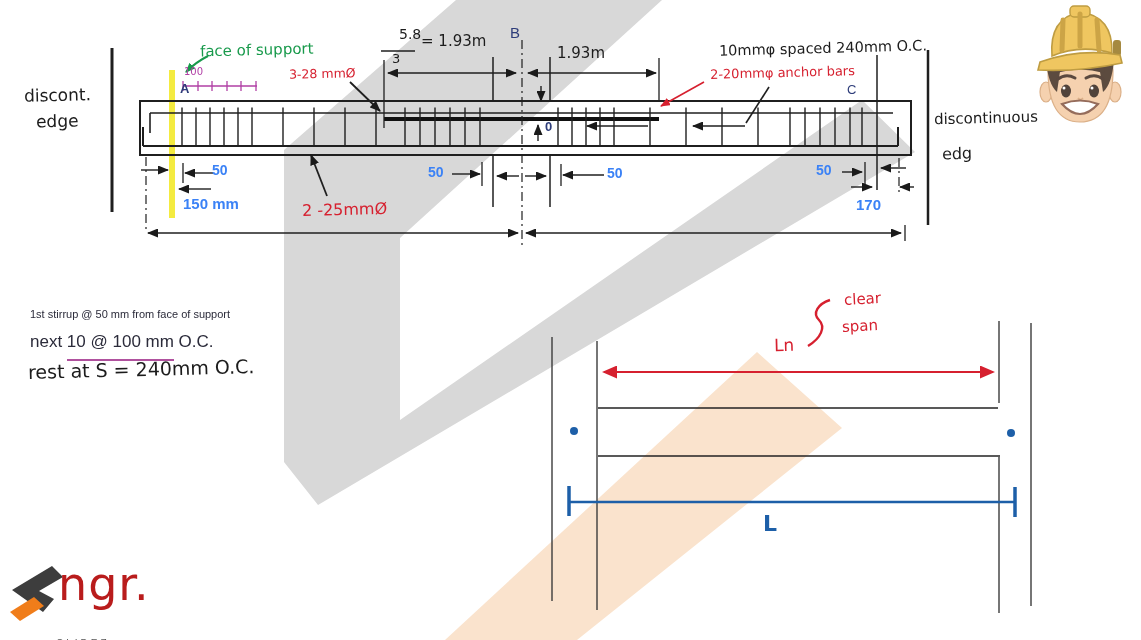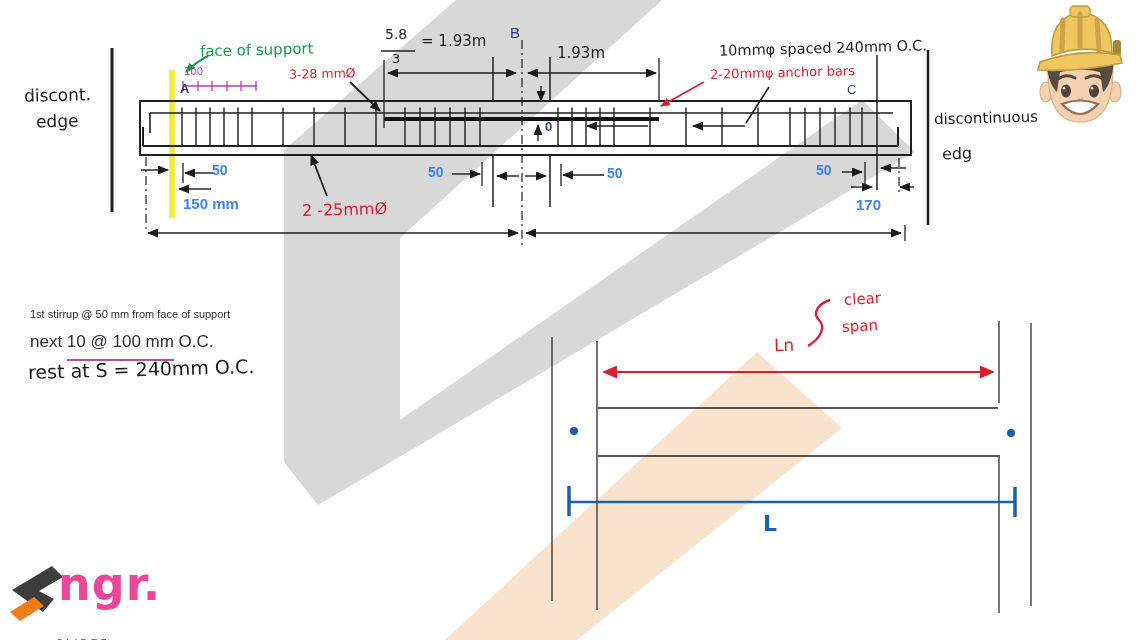--- a/index.html
+++ b/index.html
@@ -12,22 +12,22 @@
   .navy{color:#3b82f6;font-weight:bold;}
   .lab{color:#2e3d7a;font-weight:bold;font-family:"Liberation Sans",sans-serif;}
   .red{color:#d6202f;}
   .green{color:#199a4c;}
   .magenta{color:#b13fa5;}
   .blue{color:#1d5fa8;}
   .r-1{transform:rotate(-1.5deg);}
   .r-2{transform:rotate(-3deg);}
   .u{border-bottom:2px solid #b0519e;padding-bottom:8px;}
   .frac{display:flex;flex-direction:column;align-items:center;}
-  .frac .num{border-bottom:2px solid #1c1c1c;padding:0 3px 1px 3px;}
-  #logo-word{font-weight:bold;color:#ec4899;letter-spacing:1px;}
+  .frac .num{border-bottom:2px solid #1c1c1c;padding:0 3px 1px 3px;margin-left:14px;}
+  #logo-word{font-weight:normal;color:#b91c1c;letter-spacing:1px;}
   #logo-sub{color:#595959;letter-spacing:3px;margin-top:16px;}
 </style>
 </head>
 <body>
 
 <div id="stage">
 
   <svg id="figures" width="1141" height="640" viewBox="0 0 1141 640">
     <defs>
       <marker id="ah" markerUnits="userSpaceOnUse" markerWidth="11" markerHeight="9" refX="10" refY="4.5" orient="auto">

